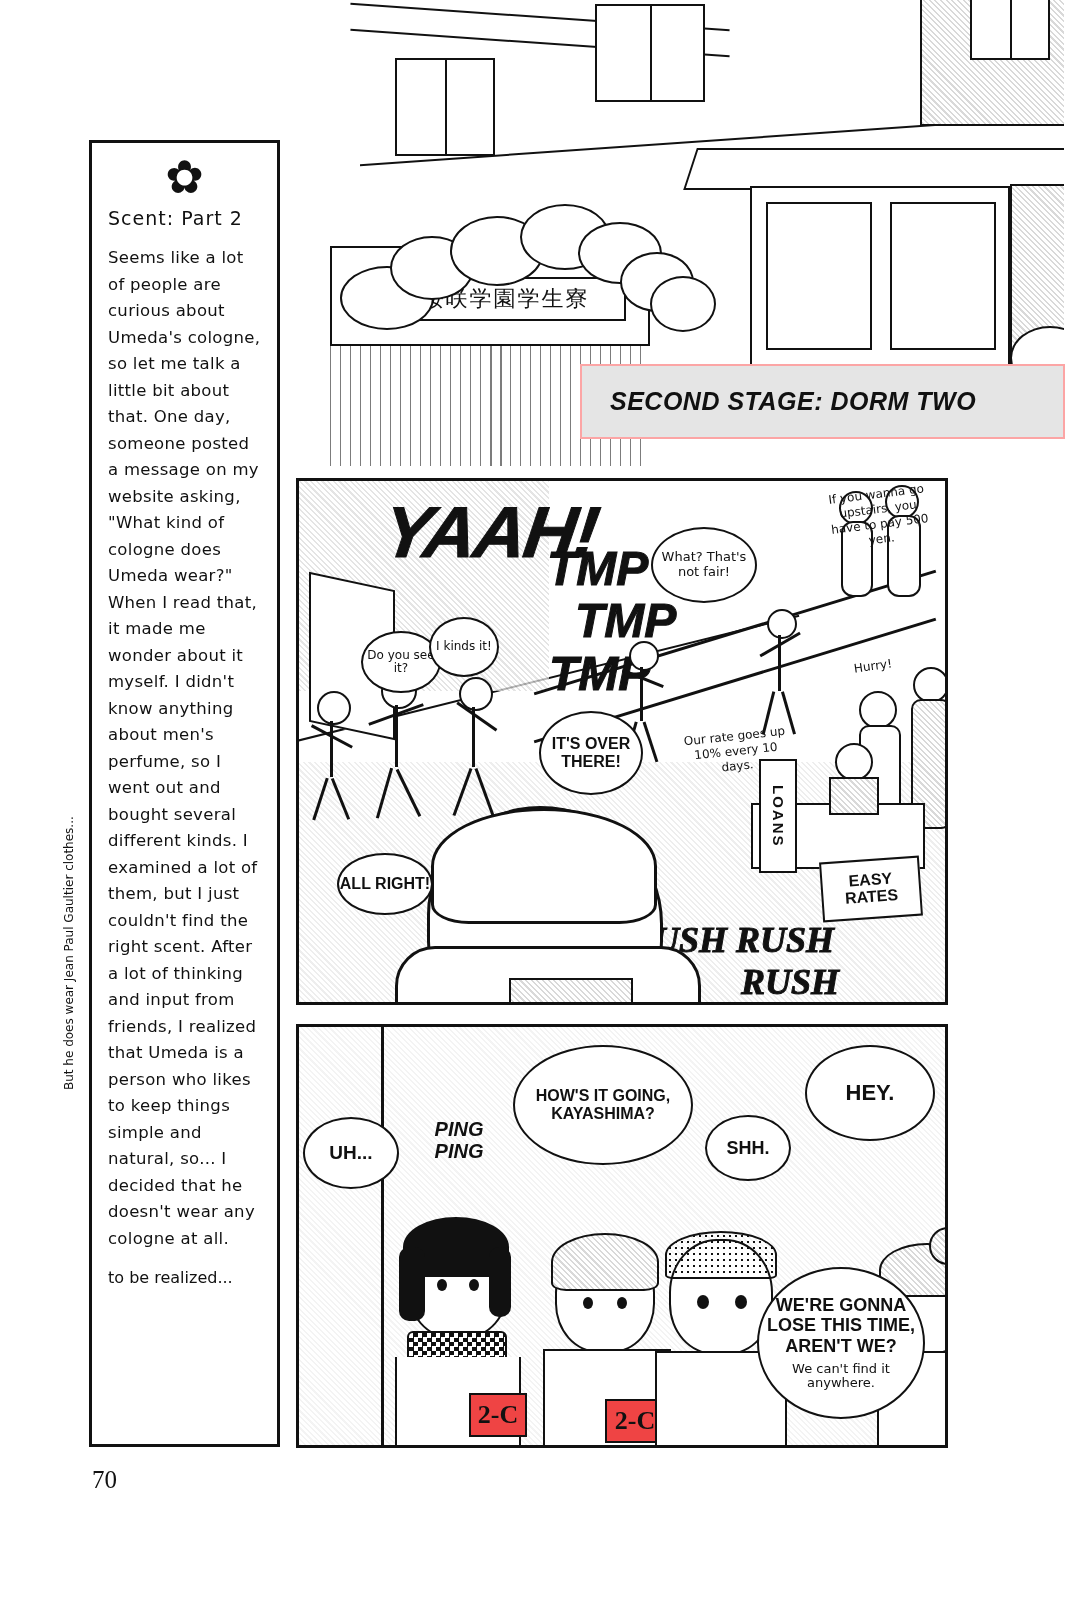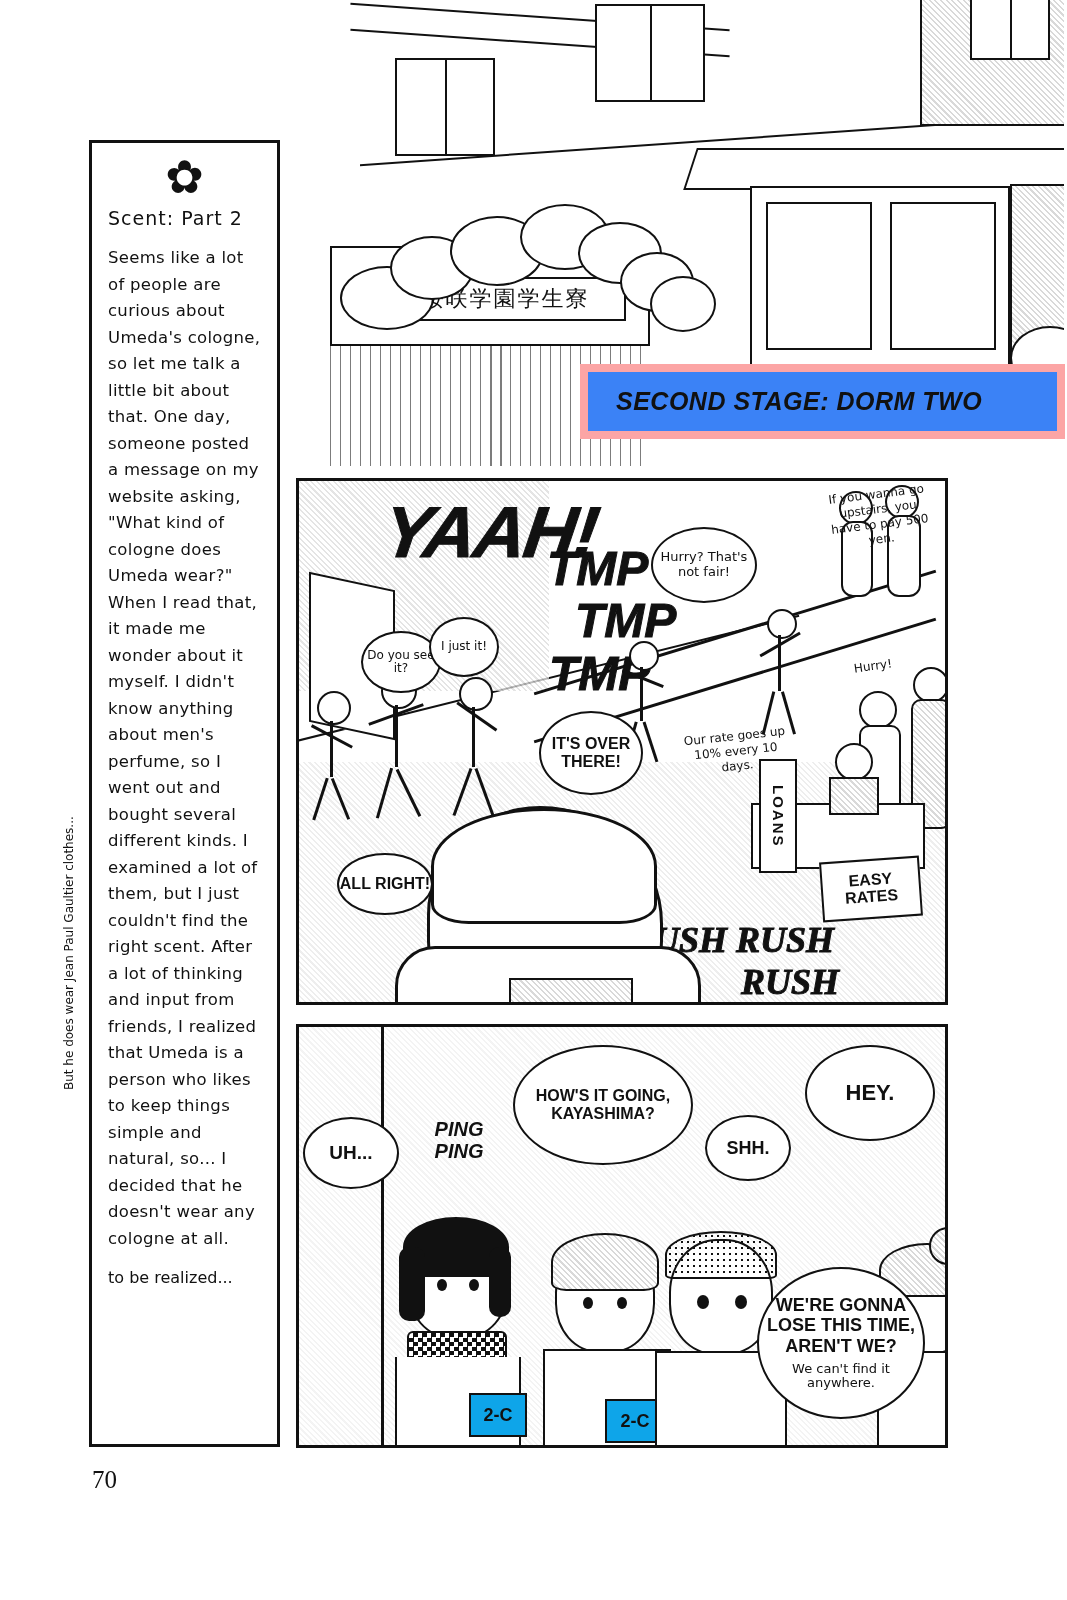--- a/index.html
+++ b/index.html
@@ -51,21 +51,21 @@
   #sign{
     position:absolute;left:65px;top:281px;width:237px;height:40px;border:2.5px solid #111;background:#fff;
     display:flex;align-items:center;justify-content:center;font-size:22px;letter-spacing:2px;
     font-family:"DejaVu Sans",sans-serif;
   }
   #bushes{position:absolute;left:0px;top:150px;width:400px;height:190px;}
   .bush{position:absolute;border:2.5px solid #111;border-radius:50%;background:#fff;}
 
   
   #caption{
-    position:absolute;left:580px;top:364px;width:485px;height:75px;border:8px solid #fca5a5;background:#3b82f6;
+    position:absolute;left:580px;top:364px;width:485px;height:75px;border:2px solid #fca5a5;background:#e5e5e5;
     display:flex;align-items:center;box-sizing:border-box;padding-left:28px;
     font-style:italic;font-weight:bold;font-size:25px;letter-spacing:.5px;
     font-family:"Liberation Sans",sans-serif;
   }
 
   
   #p2{left:296px;top:478px;width:652px;height:527px;}
   .sfx{position:absolute;font-weight:bold;font-family:"Liberation Sans",sans-serif;color:#111;
        -webkit-text-stroke:1px #111;}
   #yaah{left:85px;top:10px;font-size:72px;font-style:italic;letter-spacing:-2px;transform:skewX(-8deg);}
@@ -89,22 +89,22 @@
   #desk{position:absolute;right:20px;top:322px;width:170px;height:62px;border:2.5px solid #111;background:#fff;}
 
   .handnote{position:absolute;font-family:"DejaVu Sans",sans-serif;font-size:12px;line-height:1.25;color:#111;text-align:center;}
 
   
   #p3{left:296px;top:1024px;width:652px;height:424px;}
   .chead{position:absolute;border:2.5px solid #111;border-radius:46% 46% 44% 44%;background:#fff;}
   .hairblk{position:absolute;background:#111;}
   .dots{background:radial-gradient(#111 28%,transparent 30%) 0 0/6px 6px;}
   .check{background:repeating-conic-gradient(#111 0 25%,#fff 0 50%) 0 0/9px 9px;}
-  .badge{position:absolute;border:2.5px solid #111;background:#0ea5e9;font-size:18px;font-weight:bold;
-         display:flex;align-items:center;justify-content:center;font-family:Liberation Sans, sans-serif;}
+  .badge{position:absolute;border:2.5px solid #111;background:#ef4444;font-size:26px;font-weight:bold;
+         display:flex;align-items:center;justify-content:center;font-family:Liberation Serif, serif;}
 </style>
 </head>
 <body>
 
 <div class="page">
 
   <div id="note">
     <div class="flower">✿</div>
     <h2>Scent: Part 2</h2>
     <p>Seems like a lot of people are curious about Umeda's cologne, so let me talk a little bit about that. One day, someone posted a message on my website asking, "What kind of cologne does Umeda wear?" When I read that, it made me wonder about it myself. I didn't know anything about men's perfume, so I went out and bought several different kinds. I examined a lot of them, but I just couldn't find the right scent. After a lot of thinking and input from friends, I realized that Umeda is a person who likes to keep things simple and natural, so... I decided that he doesn't wear any cologne at all.</p>
@@ -232,24 +232,24 @@
       <div class="tone" style="position:absolute;left:-6px;top:34px;width:46px;height:34px;border:2.5px solid #111;"></div>
     </div>
     <div id="loans">LOANS</div>
     <div id="easyrates">EASY RATES</div>
 
     <div class="handnote" style="right:12px;top:6px;width:108px;transform:rotate(-7deg);">If you wanna go upstairs, you have to pay 500 yen.</div>
     <div class="handnote" style="right:150px;top:248px;width:118px;transform:rotate(-6deg);">Our rate goes up 10% every 10 days.</div>
     <div class="handnote" style="right:42px;top:178px;width:60px;transform:rotate(-8deg);">Hurry!</div>
 
     <div class="bubble" style="left:62px;top:150px;width:80px;height:62px;font-size:12px;font-weight:normal;font-family:'DejaVu Sans',sans-serif;">Do you see it?</div>
-    <div class="bubble" style="left:130px;top:136px;width:70px;height:60px;font-size:12px;font-weight:normal;font-family:'DejaVu Sans',sans-serif;">I just it!</div>
+    <div class="bubble" style="left:130px;top:136px;width:70px;height:60px;font-size:12px;font-weight:normal;font-family:'DejaVu Sans',sans-serif;">I kinds it!</div>
     <div class="bubble" style="left:240px;top:230px;width:104px;height:84px;font-size:16px;">IT'S OVER THERE!</div>
     <div class="bubble" style="left:38px;top:372px;width:96px;height:62px;font-size:16px;">ALL RIGHT!</div>
-    <div class="bubble" style="left:352px;top:46px;width:106px;height:76px;font-size:13px;font-weight:normal;font-family:'DejaVu Sans',sans-serif;">Hurry? That's not fair!</div>
+    <div class="bubble" style="left:352px;top:46px;width:106px;height:76px;font-size:13px;font-weight:normal;font-family:'DejaVu Sans',sans-serif;">What? That's not fair!</div>
   </div>
 
   <div class="panel" id="p3">
 
     <div class="tone" style="position:absolute;left:0;top:0;width:100%;height:100%;opacity:.3;"></div>
     <div style="position:absolute;left:82px;top:0;width:2.5px;height:424px;background:#111;"></div>
 
     <div style="position:absolute;left:94px;top:196px;width:130px;height:228px;">
       <div class="chead" style="left:14px;top:0;width:98px;height:112px;"></div>
       <div class="hairblk" style="position:absolute;left:10px;top:-6px;width:106px;height:60px;border-radius:50% 50% 18% 18%;"></div>

